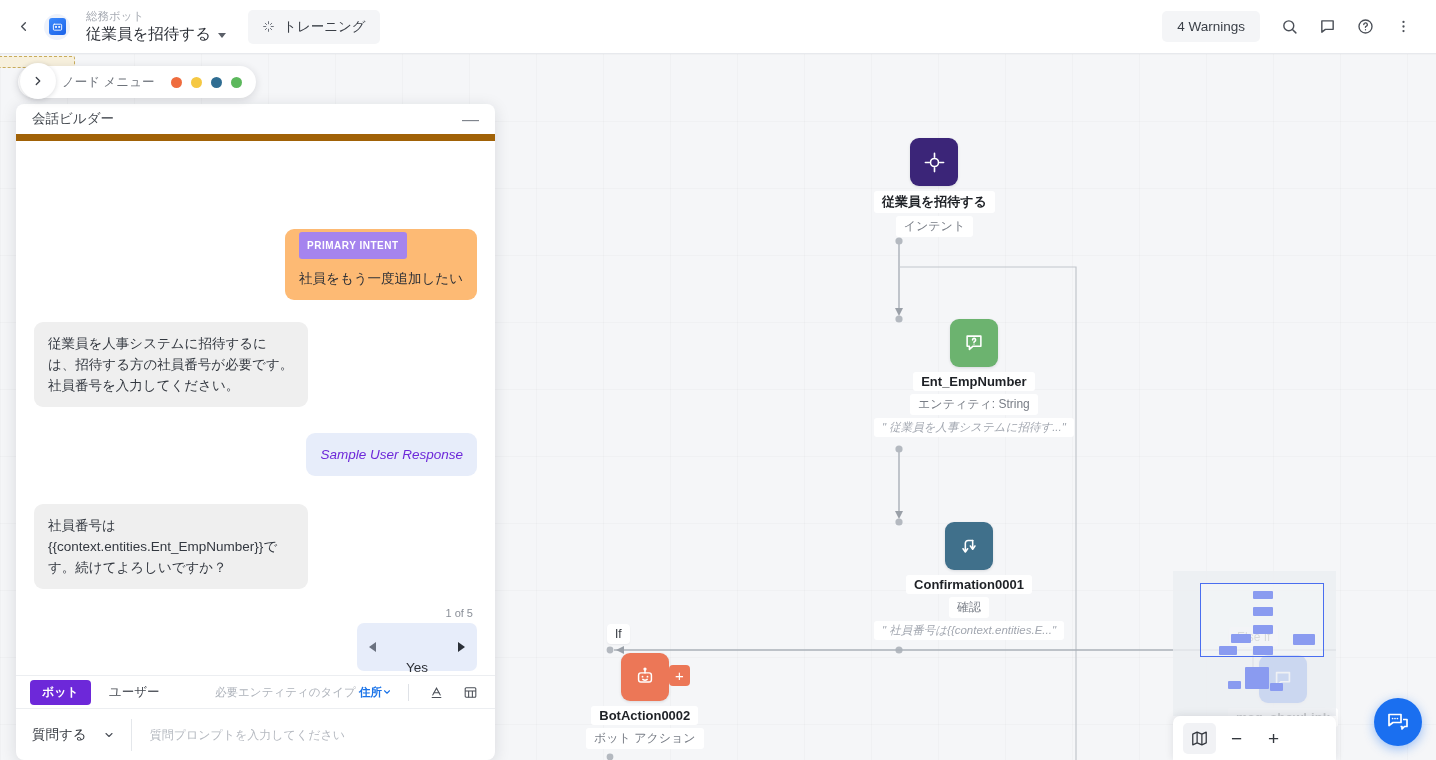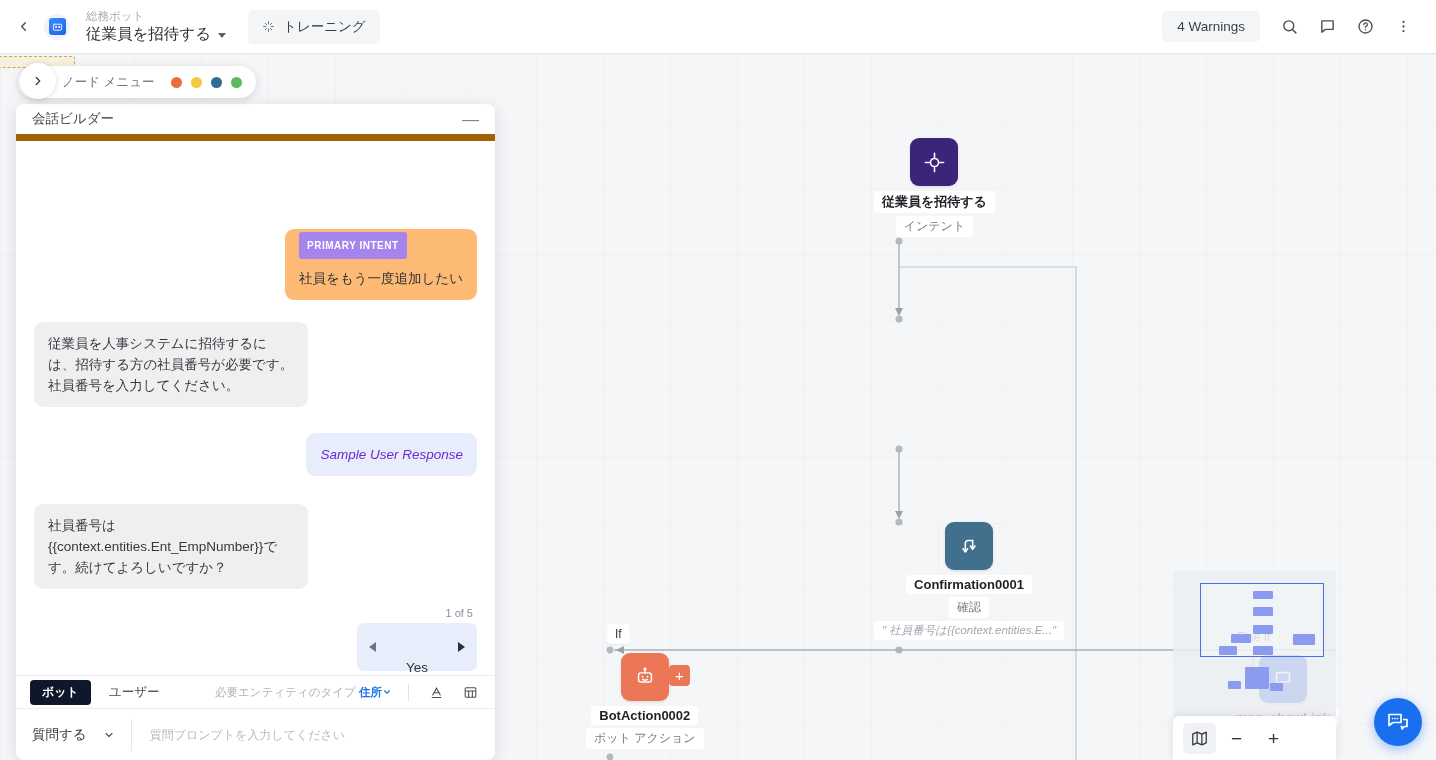--- a/index.html
+++ b/index.html
@@ -160,21 +160,21 @@
   .carousel-label { font-size: 13.5px; color: #2d3036; margin-top: 41px; }
   .tri-left { width:0;height:0;border-top:5px solid transparent;border-bottom:5px solid transparent;border-right:7px solid #6b7280;cursor:pointer; }
   .tri-right { width:0;height:0;border-top:5px solid transparent;border-bottom:5px solid transparent;border-left:7px solid #2b3038;cursor:pointer; }
 
   .chat-foot-top {
     height: 33px; flex: 0 0 33px;
     display: flex; align-items: center; gap: 12px;
     padding: 0 14px; border-top: 1px solid #eceef1;
   }
   .pill-bot {
-    background: #0f172a; color: #fff; font-size: 12px; font-weight: bold;
+    background: #6d28d9; color: #fff; font-size: 12px; font-weight: bold;
     padding: 4px 12px; border-radius: 4px; cursor: pointer;
   }
   .pill-user { color: #42474f; font-size: 12.5px; cursor: pointer; padding: 4px 6px; }
   .entity-hint { margin-left: auto; font-size: 11.5px; color: #aeb3bb; white-space: nowrap; }
   .entity-value { color: #1a73e8; font-weight: bold; cursor: pointer; }
   .foot-sep { width: 1px; height: 17px; background: #dfe2e7; margin: 0 4px; }
   .foot-icon { width: 22px; height: 22px; display:flex;align-items:center;justify-content:center; color:#4a4f57; cursor:pointer; }
 
   .chat-foot-bottom {
     height: 52px; flex: 0 0 52px;
@@ -352,20 +352,32 @@
       <div class="node-box" style="background:#3b2578;">
         <svg width="23" height="23" viewBox="0 0 24 24" fill="none" stroke="#fff" stroke-width="1.7" stroke-linecap="round">
             <circle cx="12" cy="12" r="4.2"></circle>
             <path d="M12 2.5v4M12 17.5v4M2.5 12h4M17.5 12h4"></path>
           </svg>
       </div>
       <div class="node-title">従業員を招待する</div>
       <div class="node-type">インテント</div>
     </div>
 
+    <div class="node" style="left:874px; top:265px;">
+      <div class="node-box" style="background:#6cb36f;">
+        <svg width="22" height="22" viewBox="0 0 24 24" fill="none" stroke="#fff" stroke-width="1.7" stroke-linecap="round" stroke-linejoin="round">
+            <path d="M4.5 4.5h15v11h-8.5l-4 3.5v-3.5h-2.5z"></path>
+            <path d="M10.4 8.6a1.7 1.7 0 1 1 2.2 1.7c-.5.2-.6.55-.6 1.05"></path>
+            <circle cx="12" cy="13.2" r="0.75" fill="#fff" stroke="none"></circle>
+          </svg>
+      </div>
+      <div class="node-title">Ent_EmpNumber</div>
+      <div class="node-type">エンティティ: String</div>
+      <div class="node-quote">" 従業員を人事システムに招待す..."</div>
+    </div>
 
     <div class="node" style="left:874px; top:468px;">
       <div class="node-box" style="background:#40708b;">
         <svg width="22" height="22" viewBox="0 0 24 24" fill="none" stroke="#fff" stroke-width="1.7" stroke-linecap="round" stroke-linejoin="round">
             <path d="M8 18V9a3 3 0 0 1 3-3h5"></path>
             <polyline points="5.5 15 8 18.5 10.5 15"></polyline>
             <path d="M16 6v9"></path>
             <polyline points="13.5 12 16 15.5 18.5 12"></polyline>
           </svg>
       </div>

